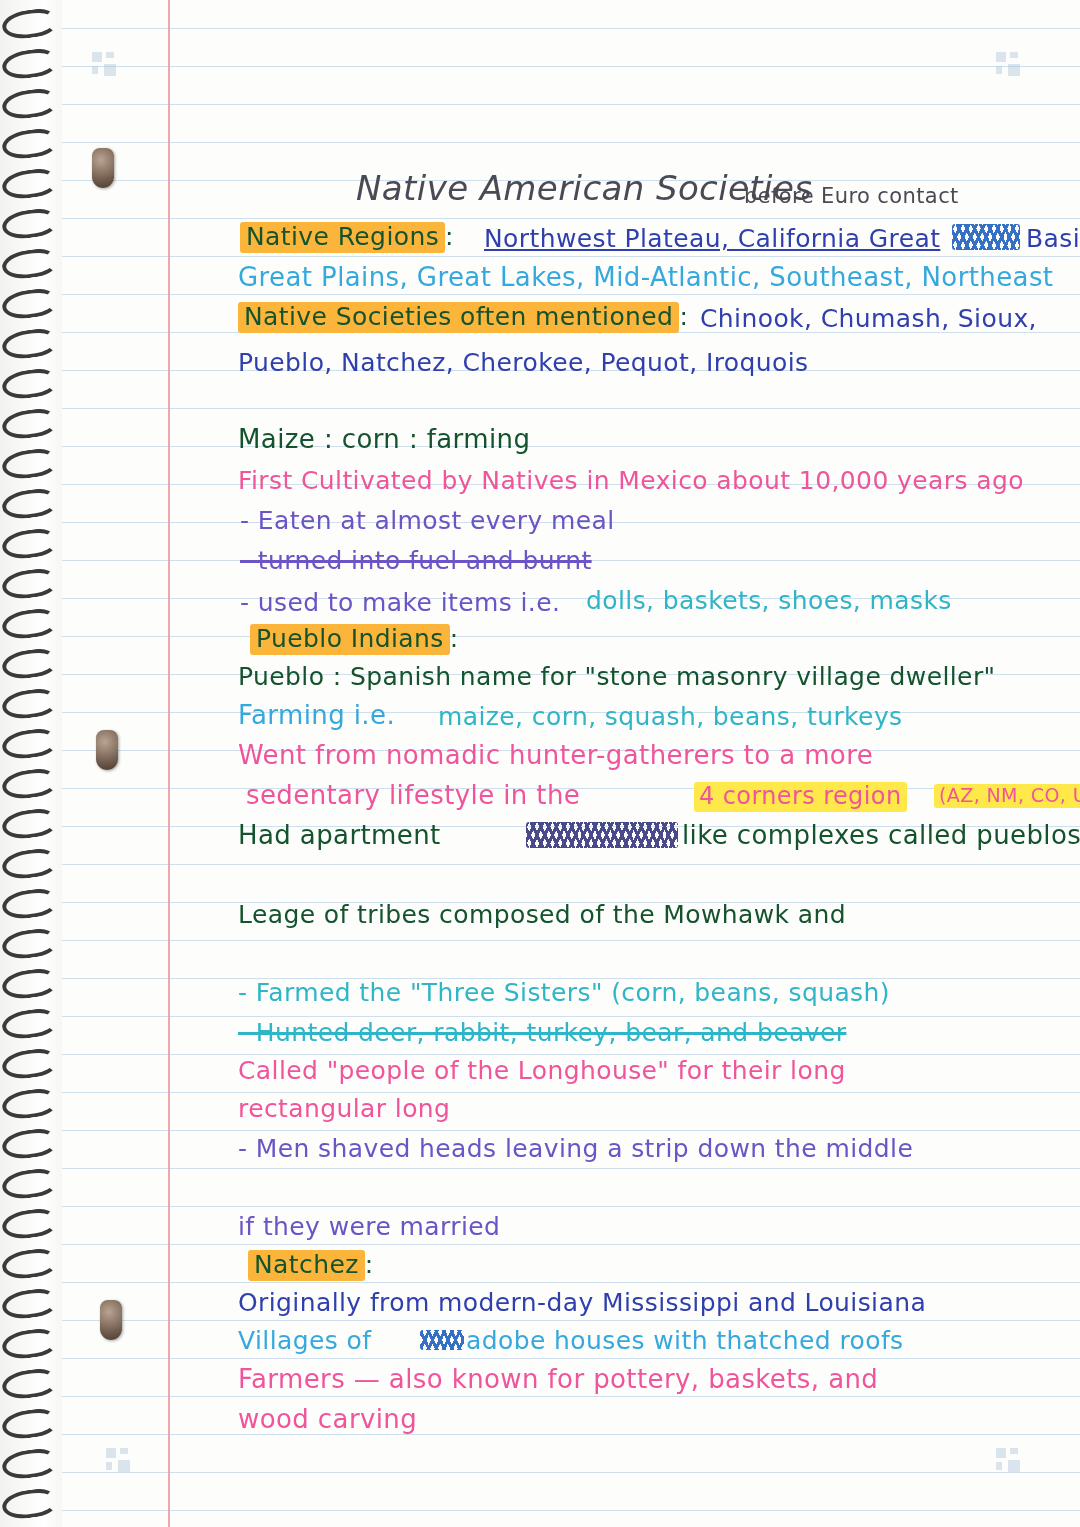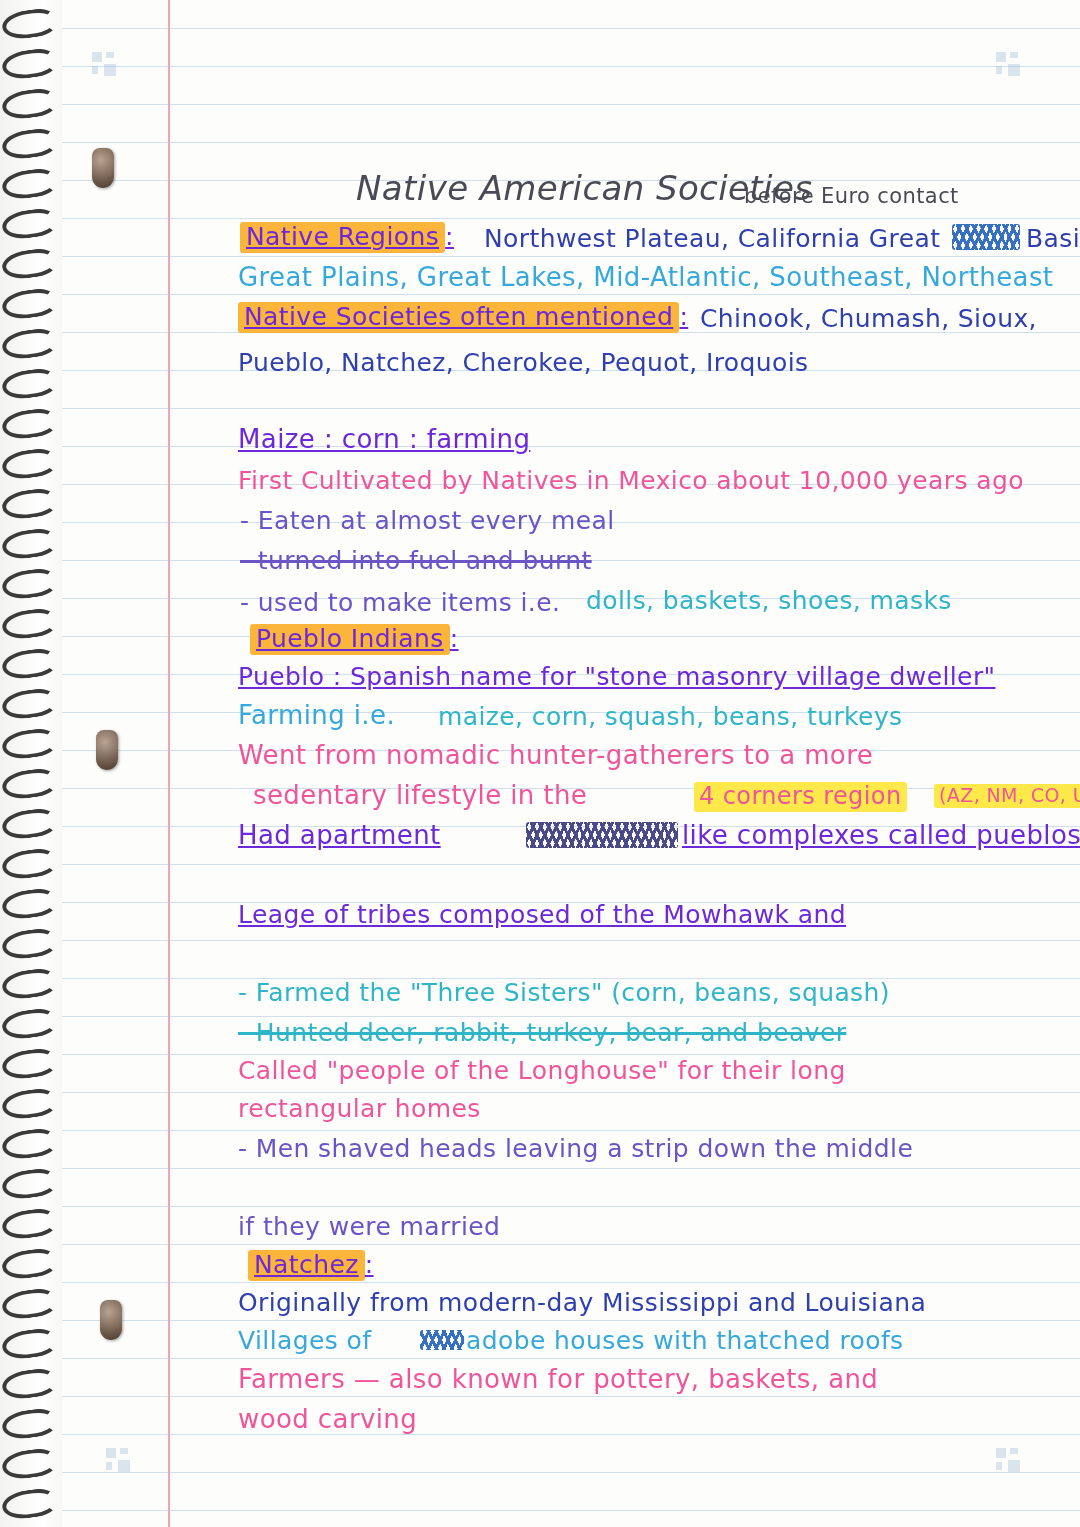--- a/index.html
+++ b/index.html
@@ -95,21 +95,21 @@
     white-space: nowrap;
     font-family: "DejaVu Sans", sans-serif;
     font-weight: 500;
     letter-spacing: .4px;
   }
   .blue   { color: #2f3fae; }
   .lblue  { color: #35a8dd; }
   .pink   { color: #f0549a; }
   .purple { color: #6b54c6; }
   .teal   { color: #2fb5c8; }
-  .dark   { color: #6d28d9; text-decoration: underline; }
+  .dark   { color: #14532d; }
   .orange-hl {
     background: #fcb53b;
     padding: 0 6px 2px 6px;
     border-radius: 3px;
     box-decoration-break: clone;
   }
   .yellow-hl {
     background: #ffe94a;
     padding: 0 5px 2px 5px;
     border-radius: 3px;
@@ -258,21 +258,21 @@
   <div class="clip" style="left:100px; top:1300px;"></div>
 
   <div class="notes">
 
     <div class="ln title" style="left:122px; top:168px;">Native American Societies</div>
     <div class="ln title-sub" style="left:510px; top:184px;">before Euro contact</div>
 
     <div class="ln" style="left:6px; top:222px; font-size:25px;">
       <span class="orange-hl dark">Native Regions</span><span class="dark">:</span>
     </div>
-    <div class="ln blue" style="left:250px; top:224px; font-size:25px;">Northwest Plateau, California Great</div>
+    <div class="ln blue" style="left:250px; top:224px; font-size:25px;text-decoration:underline;">Northwest Plateau, California Great</div>
     <span class="scribble" style="position:absolute; left:718px; top:224px; width:68px; height:26px;"></span>
     <div class="ln blue" style="left:792px; top:224px; font-size:25px;">Basin</div>
     <div class="ln lblue" style="left:4px; top:262px; font-size:26px;">Great Plains, Great Lakes, Mid-Atlantic, Southeast, Northeast</div>
 
     <div class="ln" style="left:4px; top:302px; font-size:25px;">
       <span class="orange-hl dark">Native Societies often mentioned</span><span class="dark">:</span>
     </div>
     <div class="ln blue" style="left:466px; top:304px; font-size:25px;">Chinook, Chumash, Sioux,</div>
     <div class="ln blue" style="left:4px; top:348px; font-size:25px;">Pueblo, Natchez, Cherokee, Pequot, Iroquois</div>
 
@@ -285,38 +285,38 @@
     <div class="ln purple" style="left:6px; top:588px; font-size:25px;">- used to make items  i.e.</div>
     <div class="ln teal" style="left:352px; top:586px; font-size:25px;">dolls, baskets, shoes, masks</div>
 
     <div class="ln" style="left:16px; top:624px; font-size:25px;">
       <span class="orange-hl dark">Pueblo Indians</span><span class="dark">:</span>
     </div>
     <div class="ln dark" style="left:4px; top:662px; font-size:25px;">Pueblo : Spanish name for "stone masonry village dweller"</div>
     <div class="ln lblue" style="left:4px; top:700px; font-size:26px;">Farming i.e.</div>
     <div class="ln teal" style="left:204px; top:702px; font-size:25px;">maize, corn, squash, beans, turkeys</div>
     <div class="ln pink" style="left:4px; top:740px; font-size:26px;">Went from nomadic hunter-gatherers to a more</div>
-    <div class="ln pink" style="left:19px; top:780px; font-size:26px;">sedentary lifestyle in the</div>
+    <div class="ln pink" style="left:12px; top:780px; font-size:26px;">sedentary lifestyle in the</div>
     <div class="ln" style="left:460px; top:782px; font-size:24px;">
       <span class="yellow-hl pink">4 corners region</span>
     </div>
     <div class="ln" style="left:700px; top:784px; font-size:19px;">
       <span class="yellow-hl pink">(AZ, NM, CO, UT)</span>
     </div>
     <div class="ln dark" style="left:4px; top:820px; font-size:26px;">Had apartment</div>
     <span class="scribble dark-s" style="position:absolute; left:292px; top:822px; width:152px; height:26px;"></span>
     <div class="ln dark" style="left:448px; top:820px; font-size:26px;">like complexes called pueblos</div>
 
     <div class="ln dark" style="left:4px; top:900px; font-size:25px;">Leage of tribes composed of the Mowhawk and</div>
     <div class="ln teal" style="left:4px; top:978px; font-size:25px;">- Farmed the "Three Sisters" (corn, beans, squash)</div>
     <div class="ln teal" style="left:4px; top:1018px; font-size:25px;">
       <span class="strike">- Hunted deer, rabbit, turkey, bear, and beaver</span>
     </div>
     <div class="ln pink" style="left:4px; top:1056px; font-size:25px;">Called "people of the Longhouse" for their long</div>
-    <div class="ln pink" style="left:4px; top:1094px; font-size:25px;">rectangular homes</div>
+    <div class="ln pink" style="left:4px; top:1094px; font-size:25px;">rectangular long</div>
     <div class="ln purple" style="left:4px; top:1134px; font-size:25px;">- Men shaved heads leaving a strip down the middle</div>
     <div class="ln purple" style="left:4px; top:1212px; font-size:25px;">if they were married</div>
 
     <div class="ln" style="left:14px; top:1250px; font-size:25px;">
       <span class="orange-hl dark">Natchez</span><span class="dark">:</span>
     </div>
     <div class="ln blue" style="left:4px; top:1288px; font-size:25px;">Originally from modern-day Mississippi and Louisiana</div>
     <div class="ln lblue" style="left:4px; top:1326px; font-size:25px;">Villages of</div>
     <span class="scribble" style="position:absolute; left:186px; top:1330px; width:44px; height:20px;"></span>
     <div class="ln lblue" style="left:232px; top:1326px; font-size:25px;">adobe houses with thatched roofs</div>

